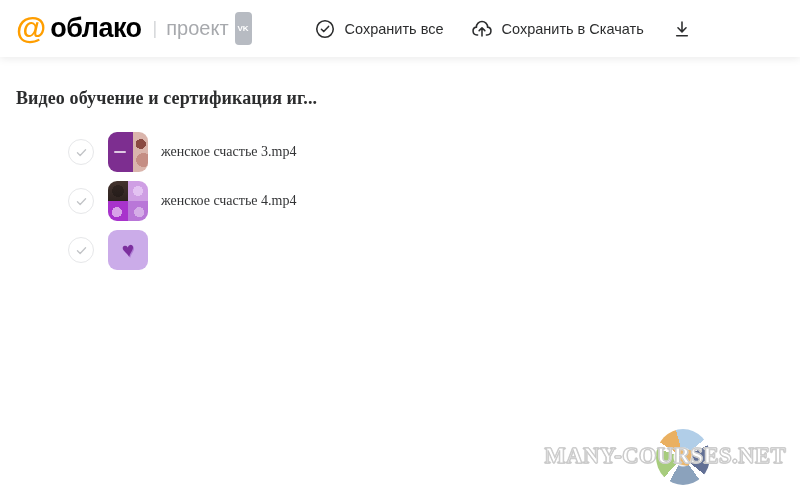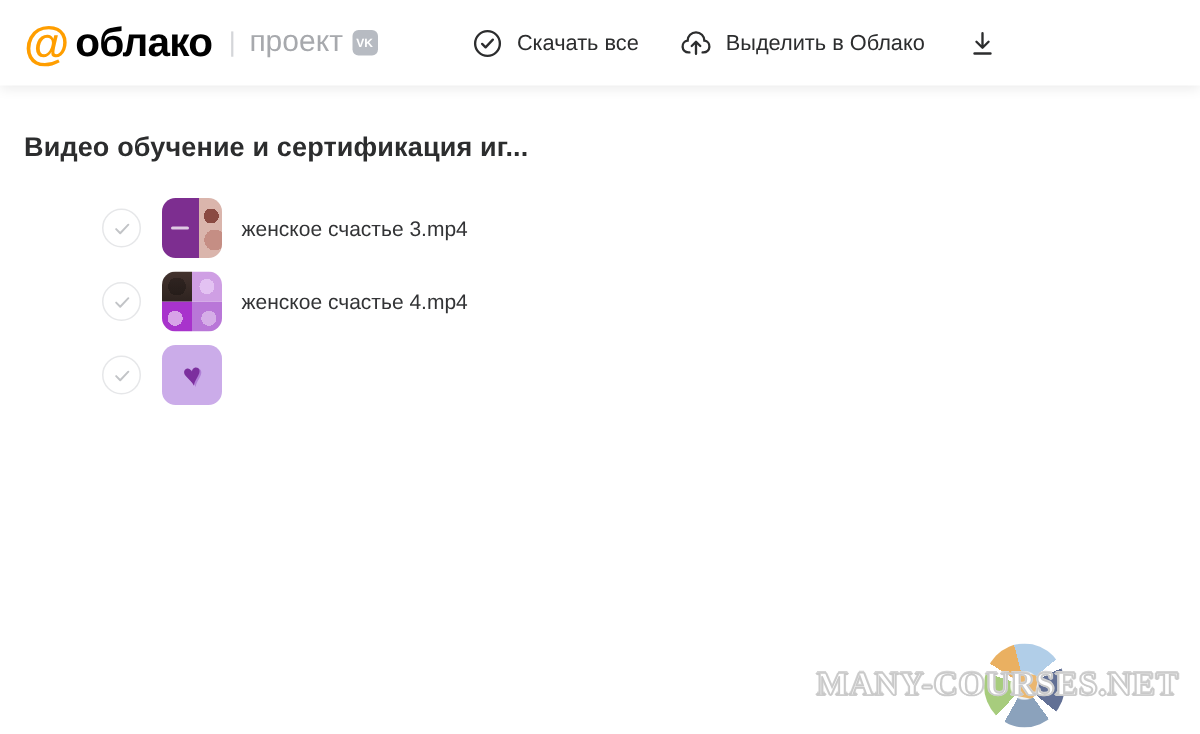--- a/index.html
+++ b/index.html
@@ -19,36 +19,36 @@
   }
   .logo { display:flex; align-items:center; margin-left:16px; white-space:nowrap; }
   .at-glyph {
     color:#ff9e00; font-size:31px; font-weight:800; line-height:1;
     margin-right:5px; letter-spacing:-1px;
   }
   .brand { color:#000000; font-size:27px; font-weight:700; letter-spacing:-0.5px; }
   .logo-divider { color:#d4d6d9; font-size:18px; font-weight:300; margin:0 9px 0 11px; }
   .project { color:#a7a9ad; font-size:20px; }
   .vk-badge {
-    width:17px; height:17px; margin-left:6px; border-radius:4px;
+    width:17px; height:33px; margin-left:6px; border-radius:4px;
     background:#b7bbc2; color:#ffffff; font-size:8px; font-weight:700;
     display:flex; align-items:center; justify-content:center;
   }
 
   .actions { display:flex; align-items:center; margin-left:62px; gap:27px; }
   .action-btn {
     display:flex; align-items:center; gap:9px;
     background:none; border:none; padding:0; cursor:pointer;
     font-family:"Liberation Sans", sans-serif;
     font-size:14.5px; color:#2c2d2e;
   }
   .action-btn svg { display:block; }
 
   
-  .main { position:absolute; top:57px; left:0; width:800px; }
+  .main { position:absolute; top:57px; left:0; width:800px;font-family:Liberation Serif, serif; }
   .page-title {
     margin:31px 0 0 16px; font-size:18px; font-weight:700; color:#2c2d2e;
     letter-spacing:0.1px;
   }
   .file-list { margin-top:23px;padding-left:36px; }
   .file-row {
     display:flex; align-items:center; height:40px; margin:0 0 9px 16px;
     cursor:pointer;
   }
   .checkbox {
@@ -140,31 +140,31 @@
   </div>
 
   <div class="actions">
     <button class="action-btn">
       <span>
         <svg width="22" height="22" viewBox="0 0 24 24">
           <circle cx="12" cy="12" r="9" fill="none" stroke="#2c2d2e" stroke-width="1.7"></circle>
           <path d="M8.1 12.3l2.5 2.5 5.3-5.6" fill="none" stroke="#2c2d2e" stroke-width="1.7" stroke-linecap="round" stroke-linejoin="round"></path>
         </svg>
       </span>
-      <span>Скачать все</span>
+      <span>Сохранить все</span>
     </button>
 
     <button class="action-btn">
       <span>
         <svg width="22" height="22" viewBox="0 0 24 24">
           <path d="M7.2 18.5h-.7a4.3 4.3 0 0 1-.6-8.55 6.1 6.1 0 0 1 12.2 0 4.3 4.3 0 0 1-.6 8.55h-.7" fill="none" stroke="#2c2d2e" stroke-width="1.7" stroke-linecap="round"></path>
           <path d="M12 19.5v-8.2M8.9 13.8L12 10.7l3.1 3.1" fill="none" stroke="#2c2d2e" stroke-width="1.7" stroke-linecap="round" stroke-linejoin="round"></path>
         </svg>
       </span>
-      <span>Выделить в Облако</span>
+      <span>Сохранить в Скачать</span>
     </button>
 
     <button class="action-btn">
       <span>
         <svg width="22" height="22" viewBox="0 0 24 24">
           <path d="M12 4.5v10.2M7.6 10.7l4.4 4.4 4.4-4.4" fill="none" stroke="#2c2d2e" stroke-width="1.7" stroke-linecap="round" stroke-linejoin="round"></path>
           <path d="M6.2 19.3h11.6" fill="none" stroke="#2c2d2e" stroke-width="1.7" stroke-linecap="round"></path>
         </svg>
       </span>
     </button>

